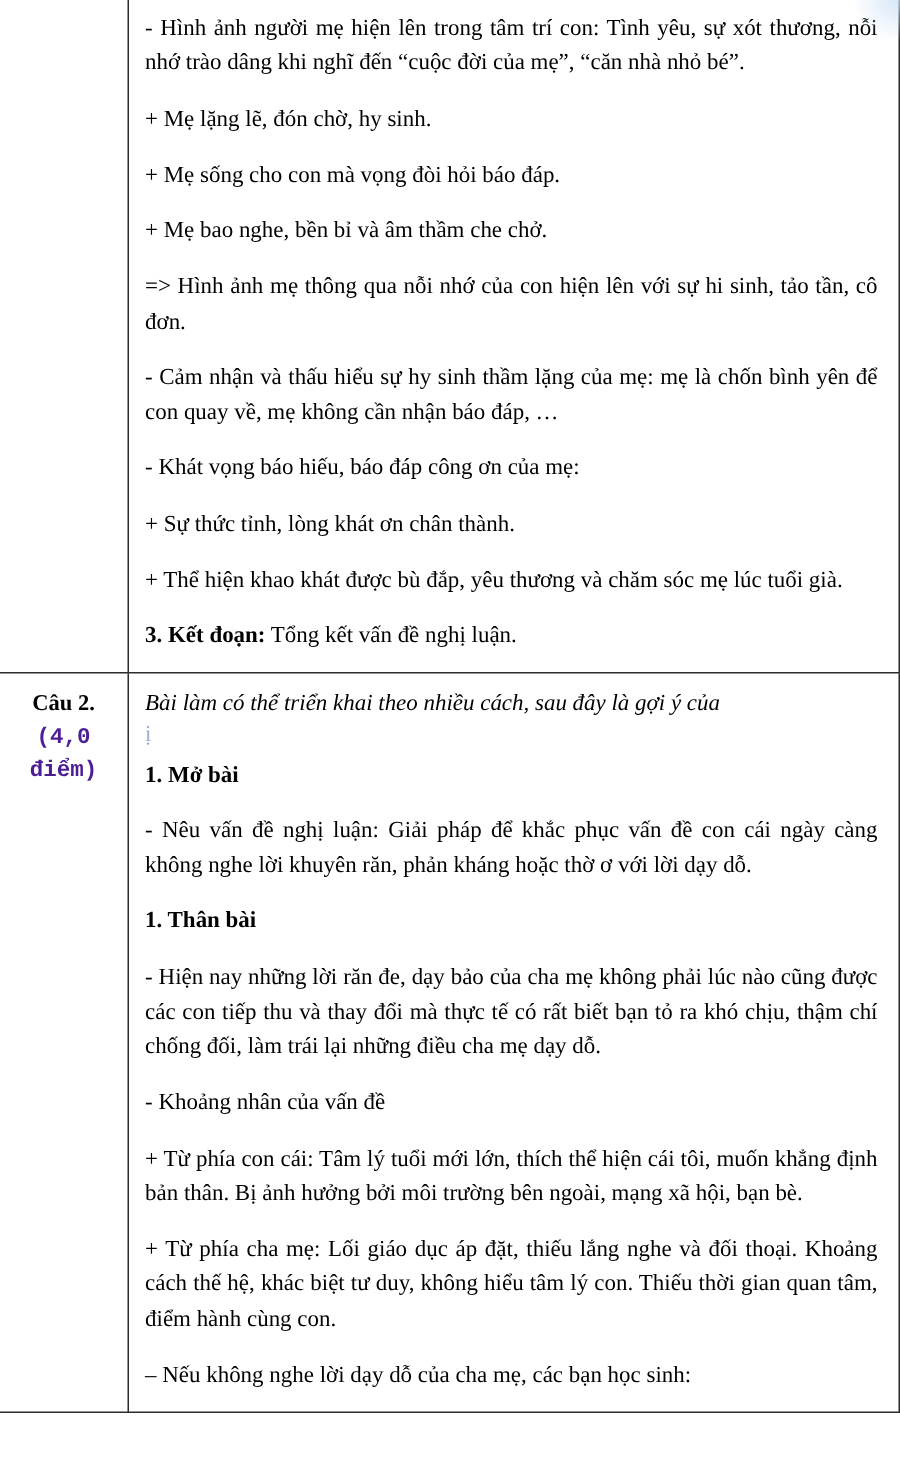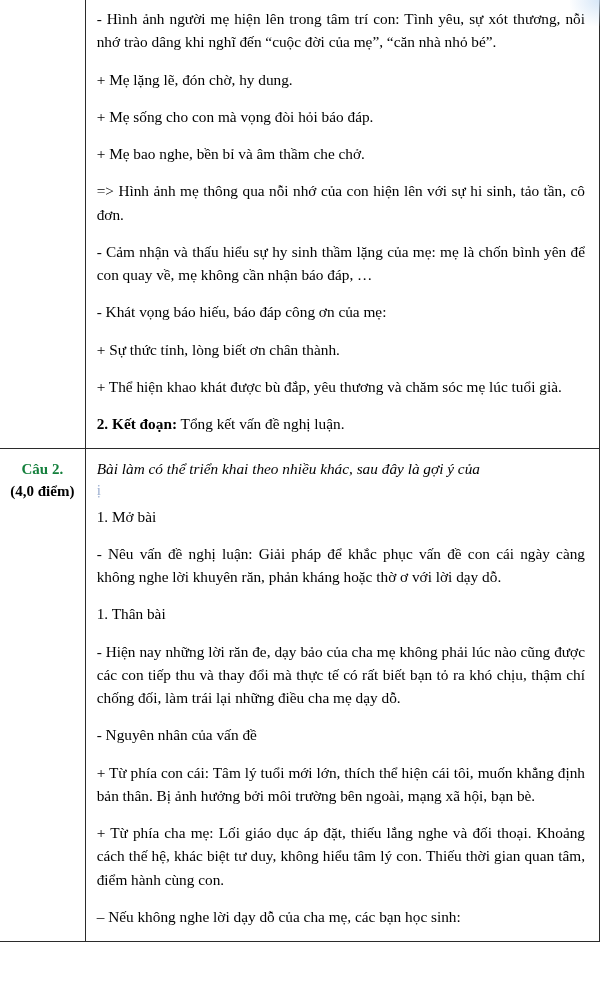--- a/index.html
+++ b/index.html
@@ -56,40 +56,41 @@
   }
 
   tr.row-cau1 td { border-bottom: 1.6px solid #2b2b2b; }
   tr.row-cau2 td { border-bottom: 1.6px solid #2b2b2b; }
 
   tr.row-cau1 td.label-cell { border-right-color: #2b2b2b; }
 
   
 
   .cau-no {
-    color: #15803d;
+    color: #000000;
     display: block;
   }
   .cau-diem {
-    color: #000000;
+    color: #4c1d95;
     display: block;
+    font-family: Liberation Mono, monospace;
   }
 
   p.para {
     margin: 0 0 0 0;
     padding: 7px 0 7px 0;
     font-size: 15.3px;
     line-height: 1.52;
     text-align: justify;
     text-justify: inter-word;
     hyphens: none;
   }
 
   p.heading {
-    font-weight: normal;
+    font-weight: bold;
   }
   p.intro-italic {
     font-style: italic;
     padding-top: 8px;
     padding-bottom: 0px;
   }
   .faint-glyph {
     display: block;
     color: #7a93c0;
     font-size: 15.3px;
@@ -114,44 +115,44 @@
     <col class="col-body">
   </colgroup>
   <tbody>
     <tr class="row-cau1">
       <td class="label-cell">
         <span class="cau-no"></span>
         <span class="cau-diem"></span>
       </td>
       <td class="body-cell first-block">
         <p class="para">- Hình ảnh người mẹ hiện lên trong tâm trí con: Tình yêu, sự xót thương, nỗi nhớ trào dâng khi nghĩ đến “cuộc đời của mẹ”, “căn nhà nhỏ bé”.</p>
-        <p class="para">+ Mẹ lặng lẽ, đón chờ, hy dung.</p>
+        <p class="para">+ Mẹ lặng lẽ, đón chờ, hy sinh.</p>
         <p class="para">+ Mẹ sống cho con mà vọng đòi hỏi báo đáp.</p>
         <p class="para">+ Mẹ bao nghe, bền bỉ và âm thầm che chở.</p>
         <p class="para">=&gt; Hình ảnh mẹ thông qua nỗi nhớ của con hiện lên với sự hi sinh, tảo tần, cô đơn.</p>
         <p class="para">- Cảm nhận và thấu hiểu sự hy sinh thầm lặng của mẹ: mẹ là chốn bình yên để con quay về, mẹ không cần nhận báo đáp, …</p>
         <p class="para">- Khát vọng báo hiếu, báo đáp công ơn của mẹ:</p>
-        <p class="para">+ Sự thức tỉnh, lòng biết ơn chân thành.</p>
+        <p class="para">+ Sự thức tỉnh, lòng khát ơn chân thành.</p>
         <p class="para">+ Thể hiện khao khát được bù đắp, yêu thương và chăm sóc mẹ lúc tuổi già.</p>
-        <p class="para"><b class="lead">2. Kết đoạn:</b><span> Tổng kết vấn đề nghị luận.</span></p>
+        <p class="para"><b class="lead">3. Kết đoạn:</b><span> Tổng kết vấn đề nghị luận.</span></p>
       </td>
     </tr>
 
     <tr class="row-cau2">
       <td class="label-cell">
         <span class="cau-no">Câu 2.</span>
         <span class="cau-diem">(4,0 điểm)</span>
       </td>
       <td class="body-cell">
-        <p class="para intro-italic">Bài làm có thể triển khai theo nhiều khác, sau đây là gợi ý của</p>
+        <p class="para intro-italic">Bài làm có thể triển khai theo nhiều cách, sau đây là gợi ý của</p>
         <span class="faint-glyph">ị</span>
         <p class="para heading">1. Mở bài</p>
         <p class="para">- Nêu vấn đề nghị luận: Giải pháp để khắc phục vấn đề con cái ngày càng không nghe lời khuyên răn, phản kháng hoặc thờ ơ với lời dạy dỗ.</p>
         <p class="para heading">1. Thân bài</p>
         <p class="para">- Hiện nay những lời răn đe, dạy bảo của cha mẹ không phải lúc nào cũng được các con tiếp thu và thay đổi mà thực tế có rất biết bạn tỏ ra khó chịu, thậm chí chống đối, làm trái lại những điều cha mẹ dạy dỗ.</p>
-        <p class="para">- Nguyên nhân của vấn đề</p>
+        <p class="para">- Khoảng nhân của vấn đề</p>
         <p class="para">+ Từ phía con cái: Tâm lý tuổi mới lớn, thích thể hiện cái tôi, muốn khẳng định bản thân. Bị ảnh hưởng bởi môi trường bên ngoài, mạng xã hội, bạn bè.</p>
         <p class="para">+ Từ phía cha mẹ: Lối giáo dục áp đặt, thiếu lắng nghe và đối thoại. Khoảng cách thế hệ, khác biệt tư duy, không hiểu tâm lý con. Thiếu thời gian quan tâm, điểm hành cùng con.</p>
         <p class="para">– Nếu không nghe lời dạy dỗ của cha mẹ, các bạn học sinh:</p>
       </td>
     </tr>
   </tbody>
 </table>
 
 </body></html>

